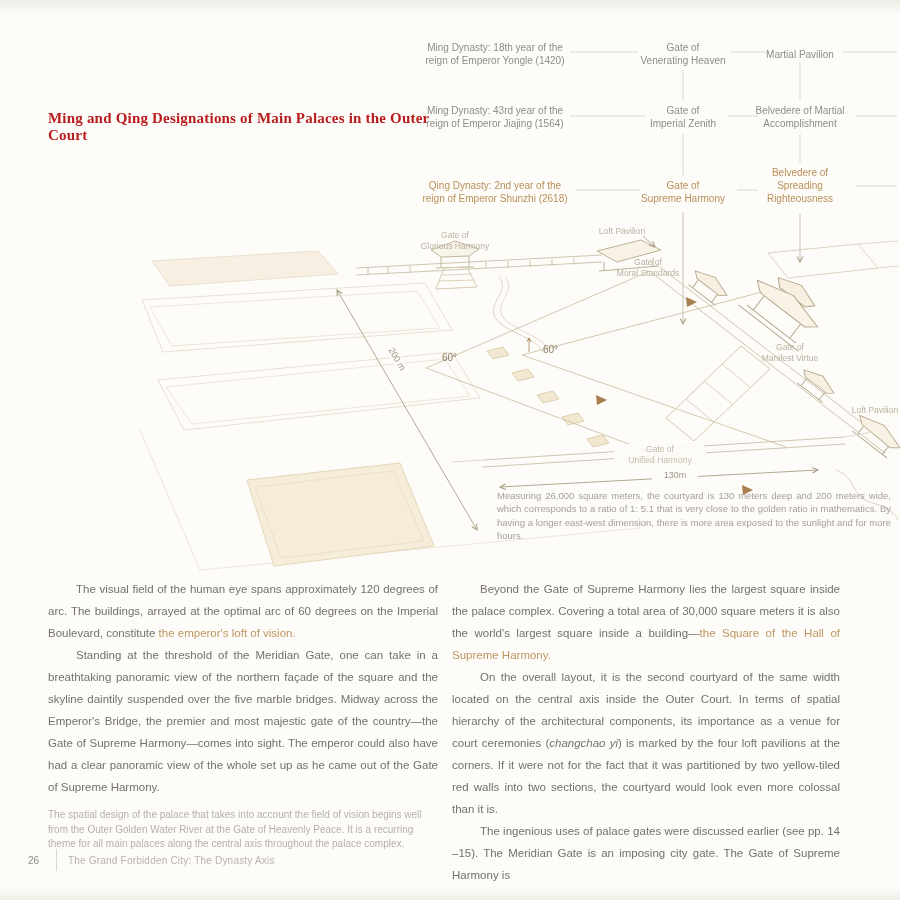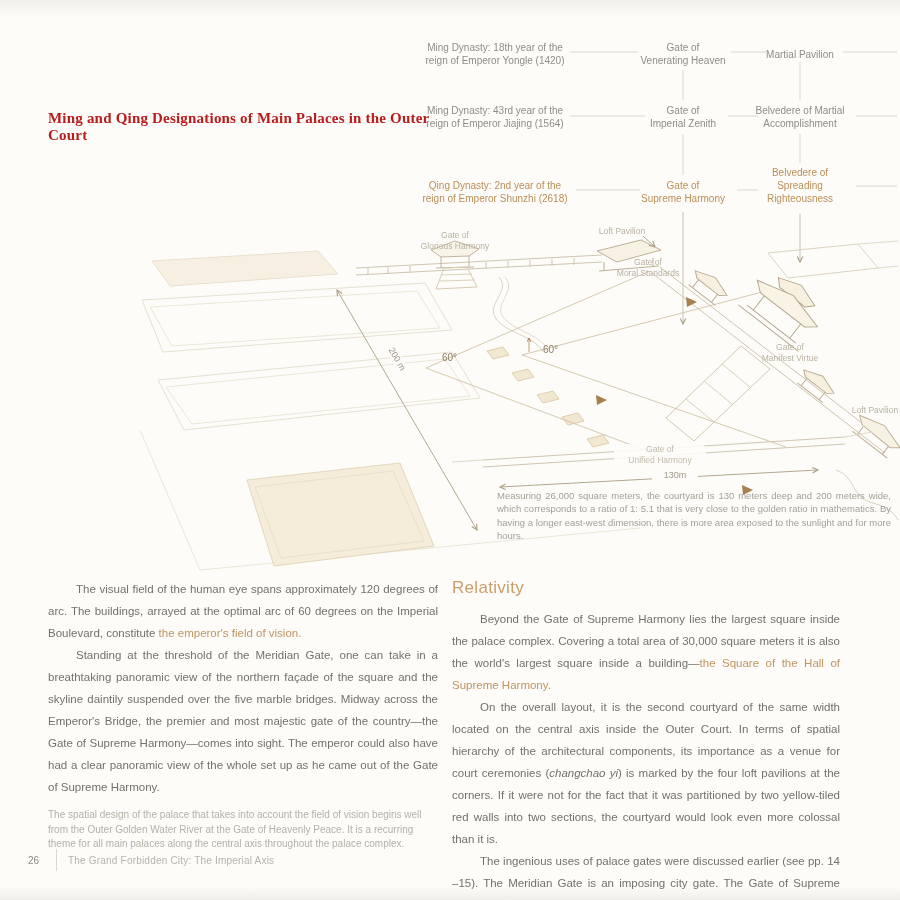--- a/index.html
+++ b/index.html
@@ -237,31 +237,30 @@
 Unified Harmony</div>
 
   <div class="abs dim rot200" style="left:374px;top:354px;width:40px;">200 m</div>
   <div class="abs dim" style="left:652px;top:470px;width:40px;">130m</div>
   <div class="abs ang" style="left:442px;top:352px;">60°</div>
   <div class="abs ang" style="left:543px;top:344px;">60°</div>
 
   <div class="abs caption">Measuring 26,000 square meters, the courtyard is 130 meters deep and 200 meters wide, which corresponds to a ratio of 1: 5.1 that is very close to the golden ratio in mathematics. By having a longer east-west dimension, there is more area exposed to the sunlight and for more hours.</div>
 
   <div class="abs col col-left">
-    <p><span>The visual field of the human eye spans approximately 120 degrees of arc. The buildings, arrayed at the optimal arc of 60 degrees on the Imperial Boulevard, constitute </span><span class="accent">the emperor's field of vision.</span></p>
+    <p><span>The visual field of the human eye spans approximately 120 degrees of arc. The buildings, arrayed at the optimal arc of 60 degrees on the Imperial Boulevard, constitute </span><span class="accent">the emperor's loft of vision.</span></p>
     <p>Standing at the threshold of the Meridian Gate, one can take in a breathtaking panoramic view of the northern façade of the square and the skyline daintily suspended over the five marble bridges. Midway across the Emperor's Bridge, the premier and most majestic gate of the country—the Gate of Supreme Harmony—comes into sight. The emperor could also have had a clear panoramic view of the whole set up as he came out of the Gate of Supreme Harmony.</p>
     <p class="note">The spatial design of the palace that takes into account the field of vision begins well from the Outer Golden Water River at the Gate of Heavenly Peace. It is a recurring theme for all main palaces along the central axis throughout the palace complex.</p>
   </div>
 
   <div class="abs col col-right">
-    <h2>Relativity</h2>
     <p><span>Beyond the Gate of Supreme Harmony lies the largest square inside the palace complex. Covering a total area of 30,000 square meters it is also the world's largest square inside a building—</span><span class="accent">the Square of the Hall of Supreme Harmony.</span></p>
     <p><span>On the overall layout, it is the second courtyard of the same width located on the central axis inside the Outer Court. In terms of spatial hierarchy of the architectural components, its importance as a venue for court ceremonies (</span><span class="it">changchao yi</span><span>) is marked by the four loft pavilions at the corners. If it were not for the fact that it was partitioned by two yellow-tiled red walls into two sections, the courtyard would look even more colossal than it is.</span></p>
     <p>The ingenious uses of palace gates were discussed earlier (see pp. 14 –15). The Meridian Gate is an imposing city gate. The Gate of Supreme Harmony is</p>
   </div>
 
   <div class="abs footer">
     <span class="pgnum">26</span>
     <span class="fdiv"></span>
-    <span class="booktitle">The Grand Forbidden City: The Imperial Axis</span>
+    <span class="booktitle">The Grand Forbidden City: The Dynasty Axis</span>
   </div>
 
 </div>
 
 </body></html>

